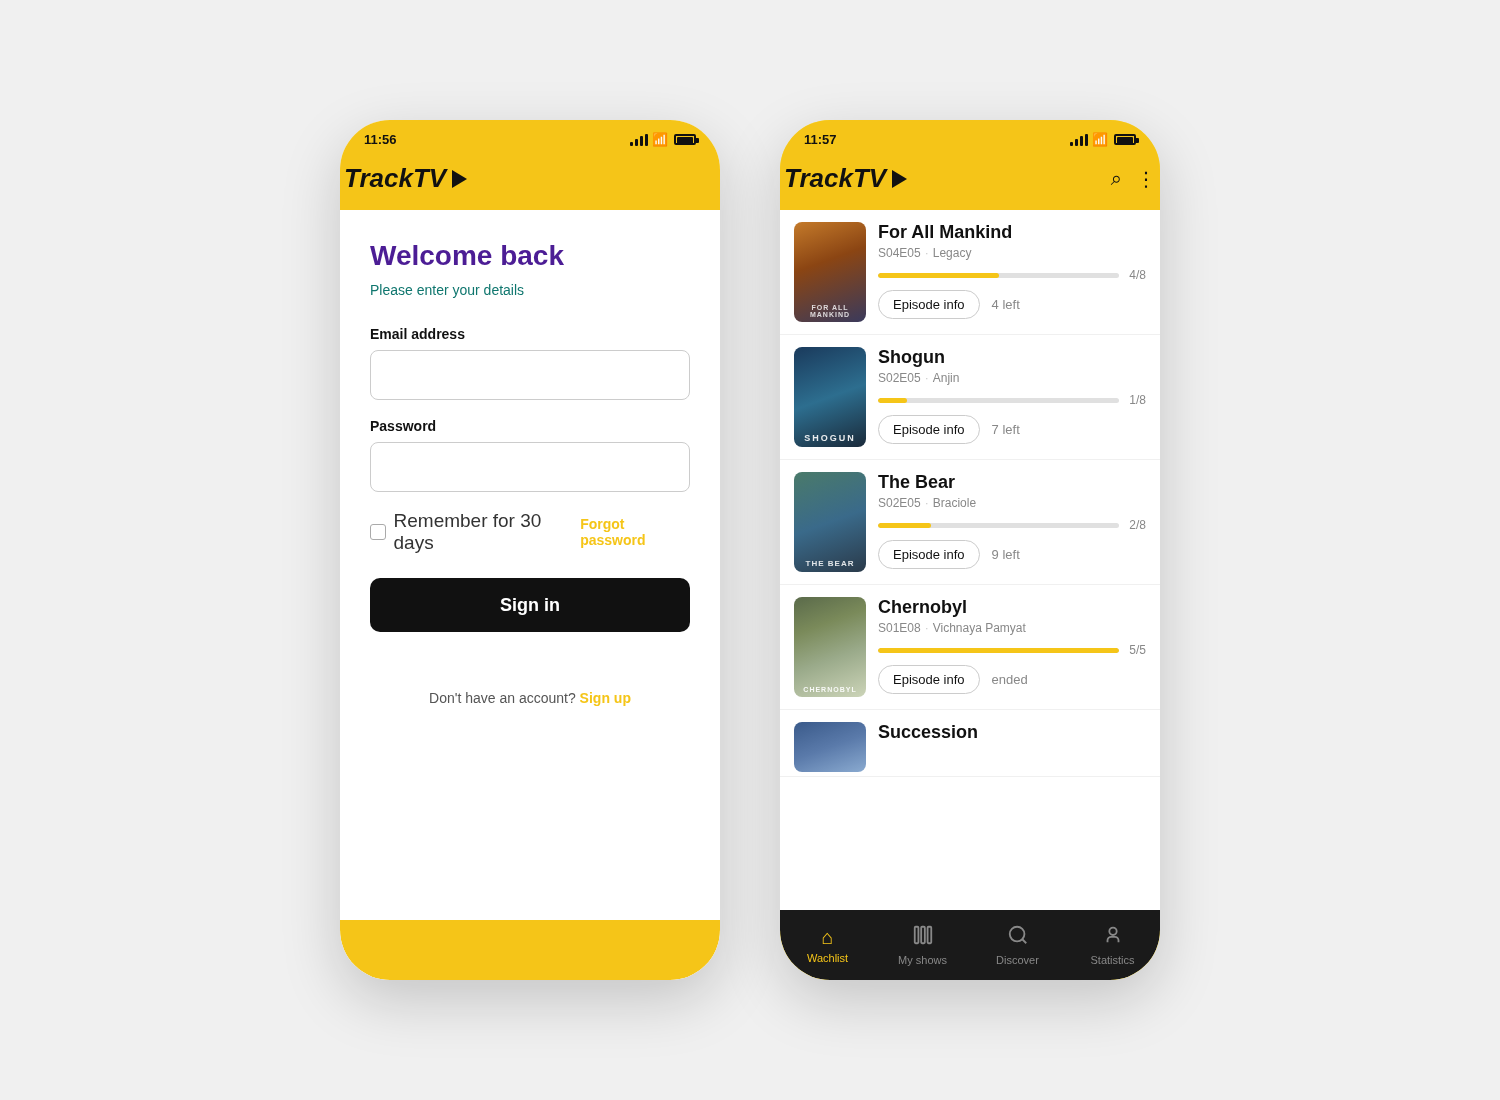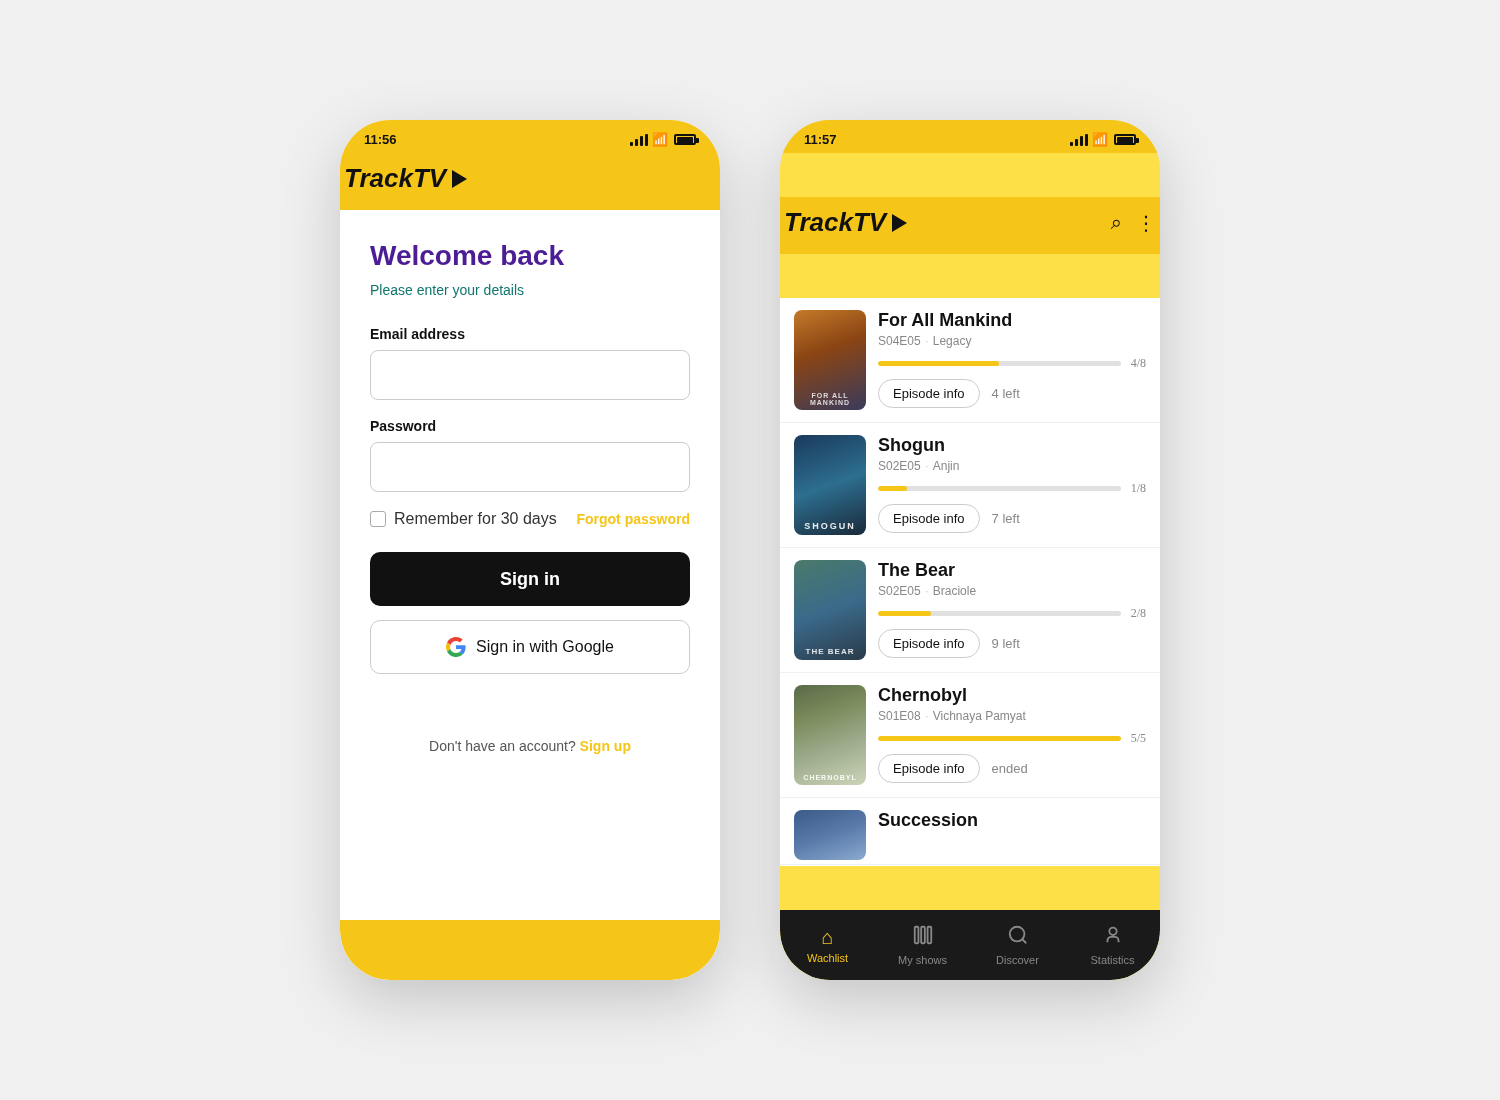--- a/index.html
+++ b/index.html
@@ -133,21 +133,21 @@
       outline: none;
       margin-bottom: 18px;
       background: #fff;
     }
     .remember-row {
       display: flex;
       justify-content: space-between;
       align-items: center;
       margin-bottom: 24px;
     }
-    .remember-left { display: flex; align-items: center; gap: 8px; font-size: 16px; color: #333; }
+    .remember-left { display: flex; align-items: center; gap: 8px; font-size: 19px; color: #333; }
     .remember-checkbox { width: 16px; height: 16px; border: 1.5px solid #aaa; border-radius: 3px; background: #fff; }
     .forgot-link { font-size: 14px; color: #F5C518; font-weight: 600; cursor: pointer; text-decoration: none; }
     .signin-btn {
       width: 100%;
       height: 54px;
       background: #111;
       color: #fff;
       border: none;
       border-radius: 10px;
       font-size: 18px;
@@ -180,21 +180,20 @@
     .signup-link { color: #F5C518; font-weight: 600; cursor: pointer; }
     .phone-footer {
       height: 60px;
       background: #F5C518;
       border-radius: 0 0 50px 50px;
     }
 
     
     .phone-right {
       background: #fde047;
-      gap: 44px;
     }
     .scroll-body {
       flex: 1;
       overflow: hidden;
       background: #fff;
     }
     .show-item {
       display: flex;
       align-items: flex-start;
       padding: 12px 14px;
@@ -254,21 +253,20 @@
     }
     .progress-bar-fill {
       height: 100%;
       background: #F5C518;
       border-radius: 3px;
     }
     .progress-count {
       font-size: 12px;
       color: #888;
       white-space: nowrap;
-      font-family: Liberation Serif, serif;
     }
     .action-row { display: flex; align-items: center; gap: 12px; }
     .ep-info-btn {
       padding: 6px 14px;
       border: 1.5px solid #ccc;
       border-radius: 20px;
       background: #fff;
       font-size: 13px;
       font-weight: 500;
       color: #111;
@@ -354,29 +352,20 @@
     <div class="remember-row">
       <div class="remember-left">
         <div class="remember-checkbox"></div>
         <span>Remember for 30 days</span>
       </div>
       <a class="forgot-link">Forgot password</a>
     </div>
 
     <button class="signin-btn">Sign in</button>
 
-    <button class="google-btn">
-      <svg class="google-g" viewBox="0 0 48 48">
-        <path fill="#EA4335" d="M24 9.5c3.54 0 6.71 1.22 9.21 3.6l6.85-6.85C35.9 2.38 30.47 0 24 0 14.62 0 6.51 5.38 2.56 13.22l7.98 6.19C12.43 13.72 17.74 9.5 24 9.5z"></path>
-        <path fill="#4285F4" d="M46.98 24.55c0-1.57-.15-3.09-.38-4.55H24v9.02h12.94c-.58 2.96-2.26 5.48-4.78 7.18l7.73 6c4.51-4.18 7.09-10.36 7.09-17.65z"></path>
-        <path fill="#FBBC05" d="M10.53 28.59c-.48-1.45-.76-2.99-.76-4.59s.27-3.14.76-4.59l-7.98-6.19C.92 16.46 0 20.12 0 24c0 3.88.92 7.54 2.56 10.78l7.97-6.19z"></path>
-        <path fill="#34A853" d="M24 48c6.48 0 11.93-2.13 15.89-5.81l-7.73-6c-2.18 1.48-4.97 2.31-8.16 2.31-6.26 0-11.57-4.22-13.47-9.91l-7.98 6.19C6.51 42.62 14.62 48 24 48z"></path>
-      </svg>
-      <span>Sign in with Google</span>
-    </button>
 
     <div class="signup-row">
       <span>Don't have an account?</span>
       <span> </span>
       <a class="signup-link">Sign up</a>
     </div>
   </div>
 
   <div class="phone-footer"></div>
 </div>

